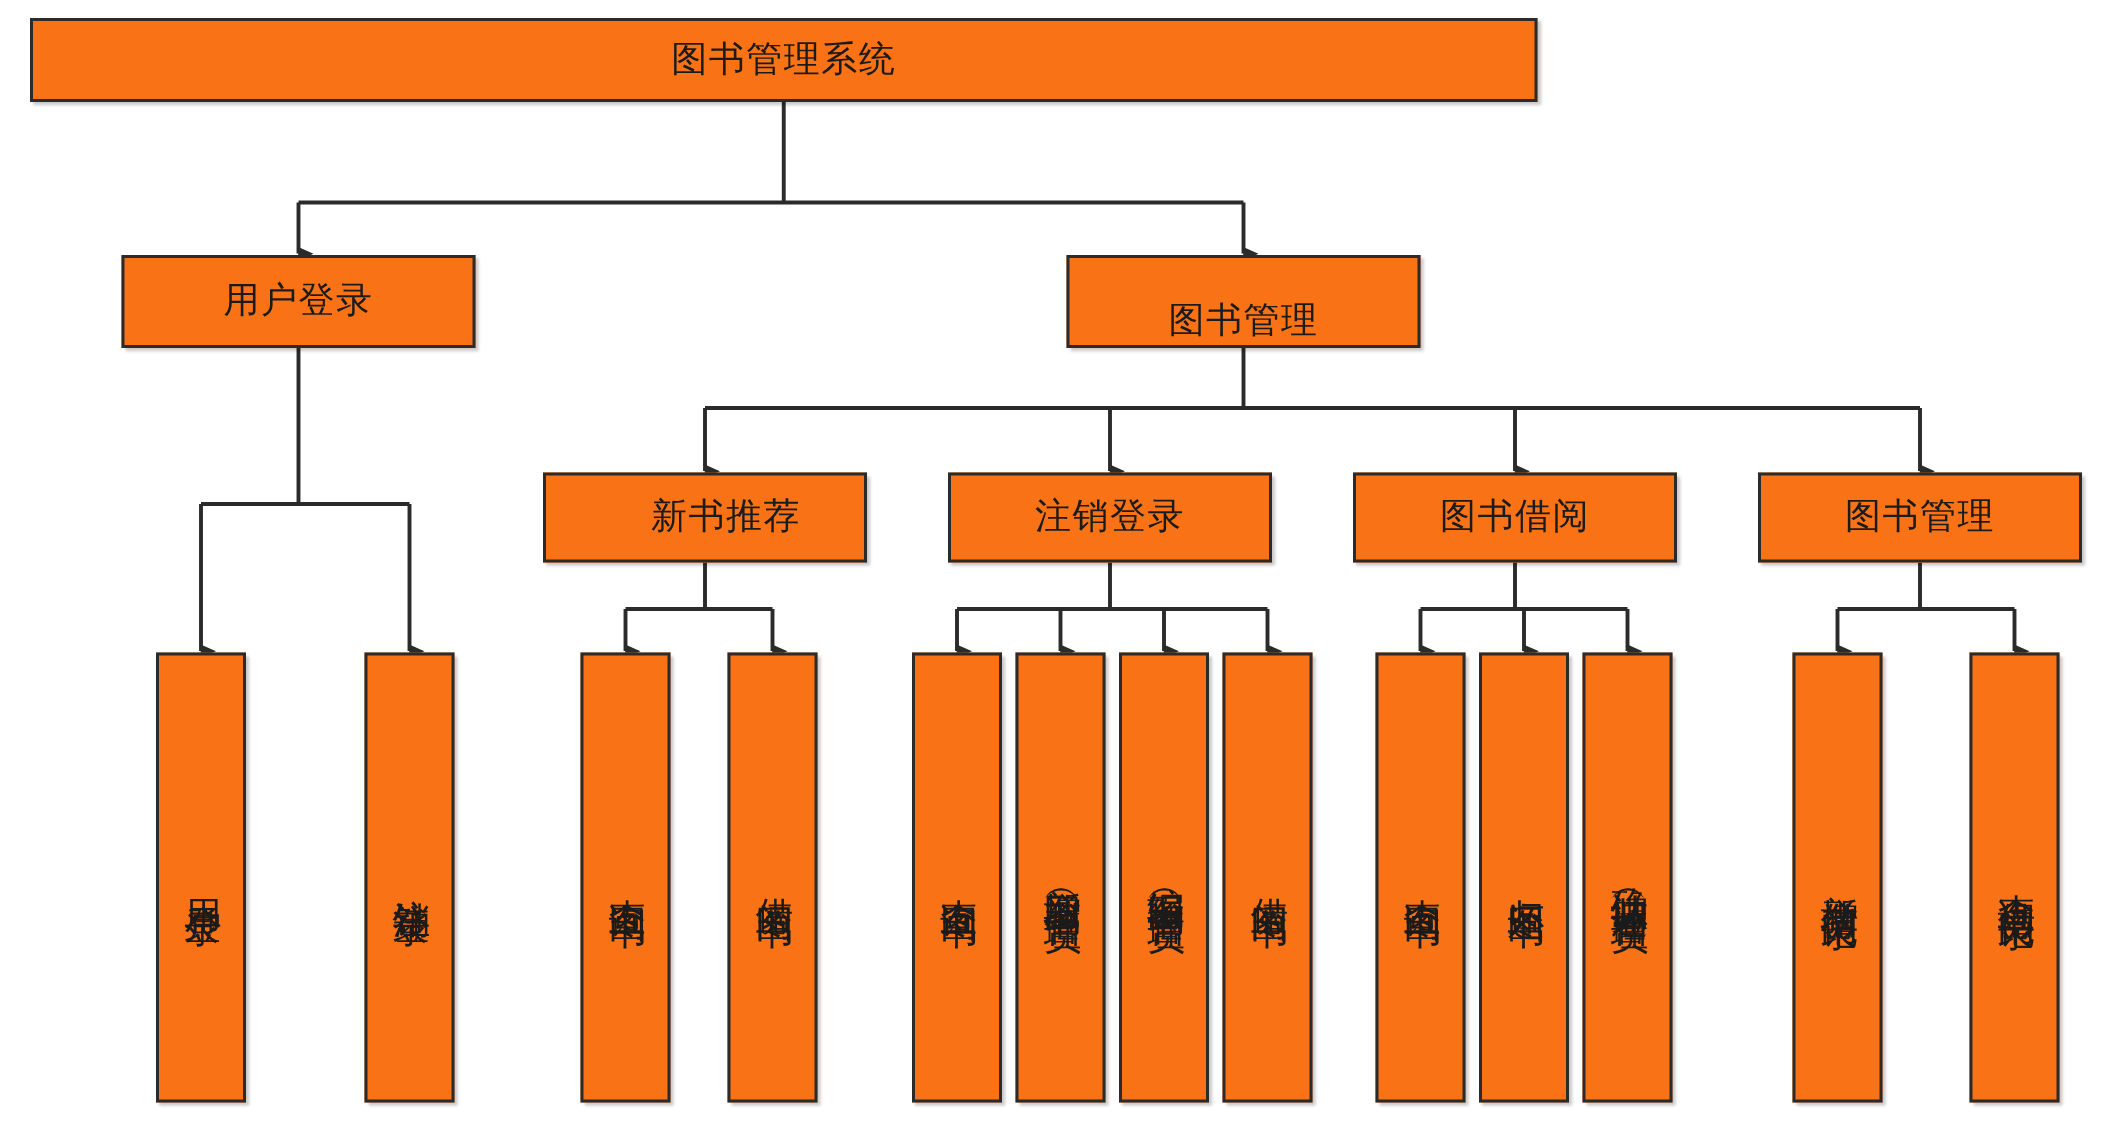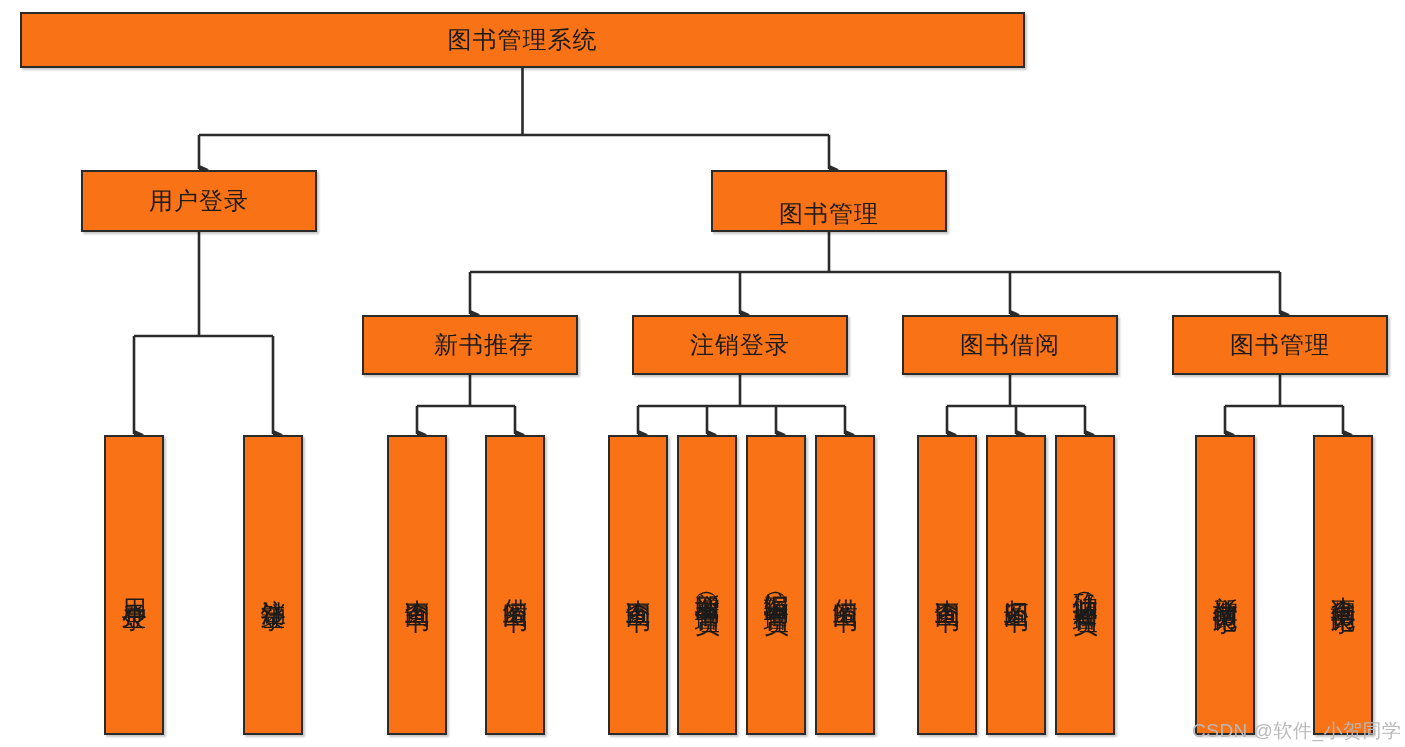--- a/index.html
+++ b/index.html
@@ -177,15 +177,14 @@
         <span class="label">确认归还（管理员）</span>
       </div>
       <div class="node vertical" style="left: 1195px; top: 435px; width: 60px; height: 300px;">
         <span class="label">新增借阅记录</span>
       </div>
       <div class="node vertical" style="left: 1313px; top: 435px; width: 60px; height: 300px;">
         <span class="label">查询借阅记录</span>
       </div>
     </div>
 
-  <div class="watermark" style="left: 1192px; top: 718px;">CSDN @软件_小贺同学</div>
 
 </div>
 
 </body></html>

